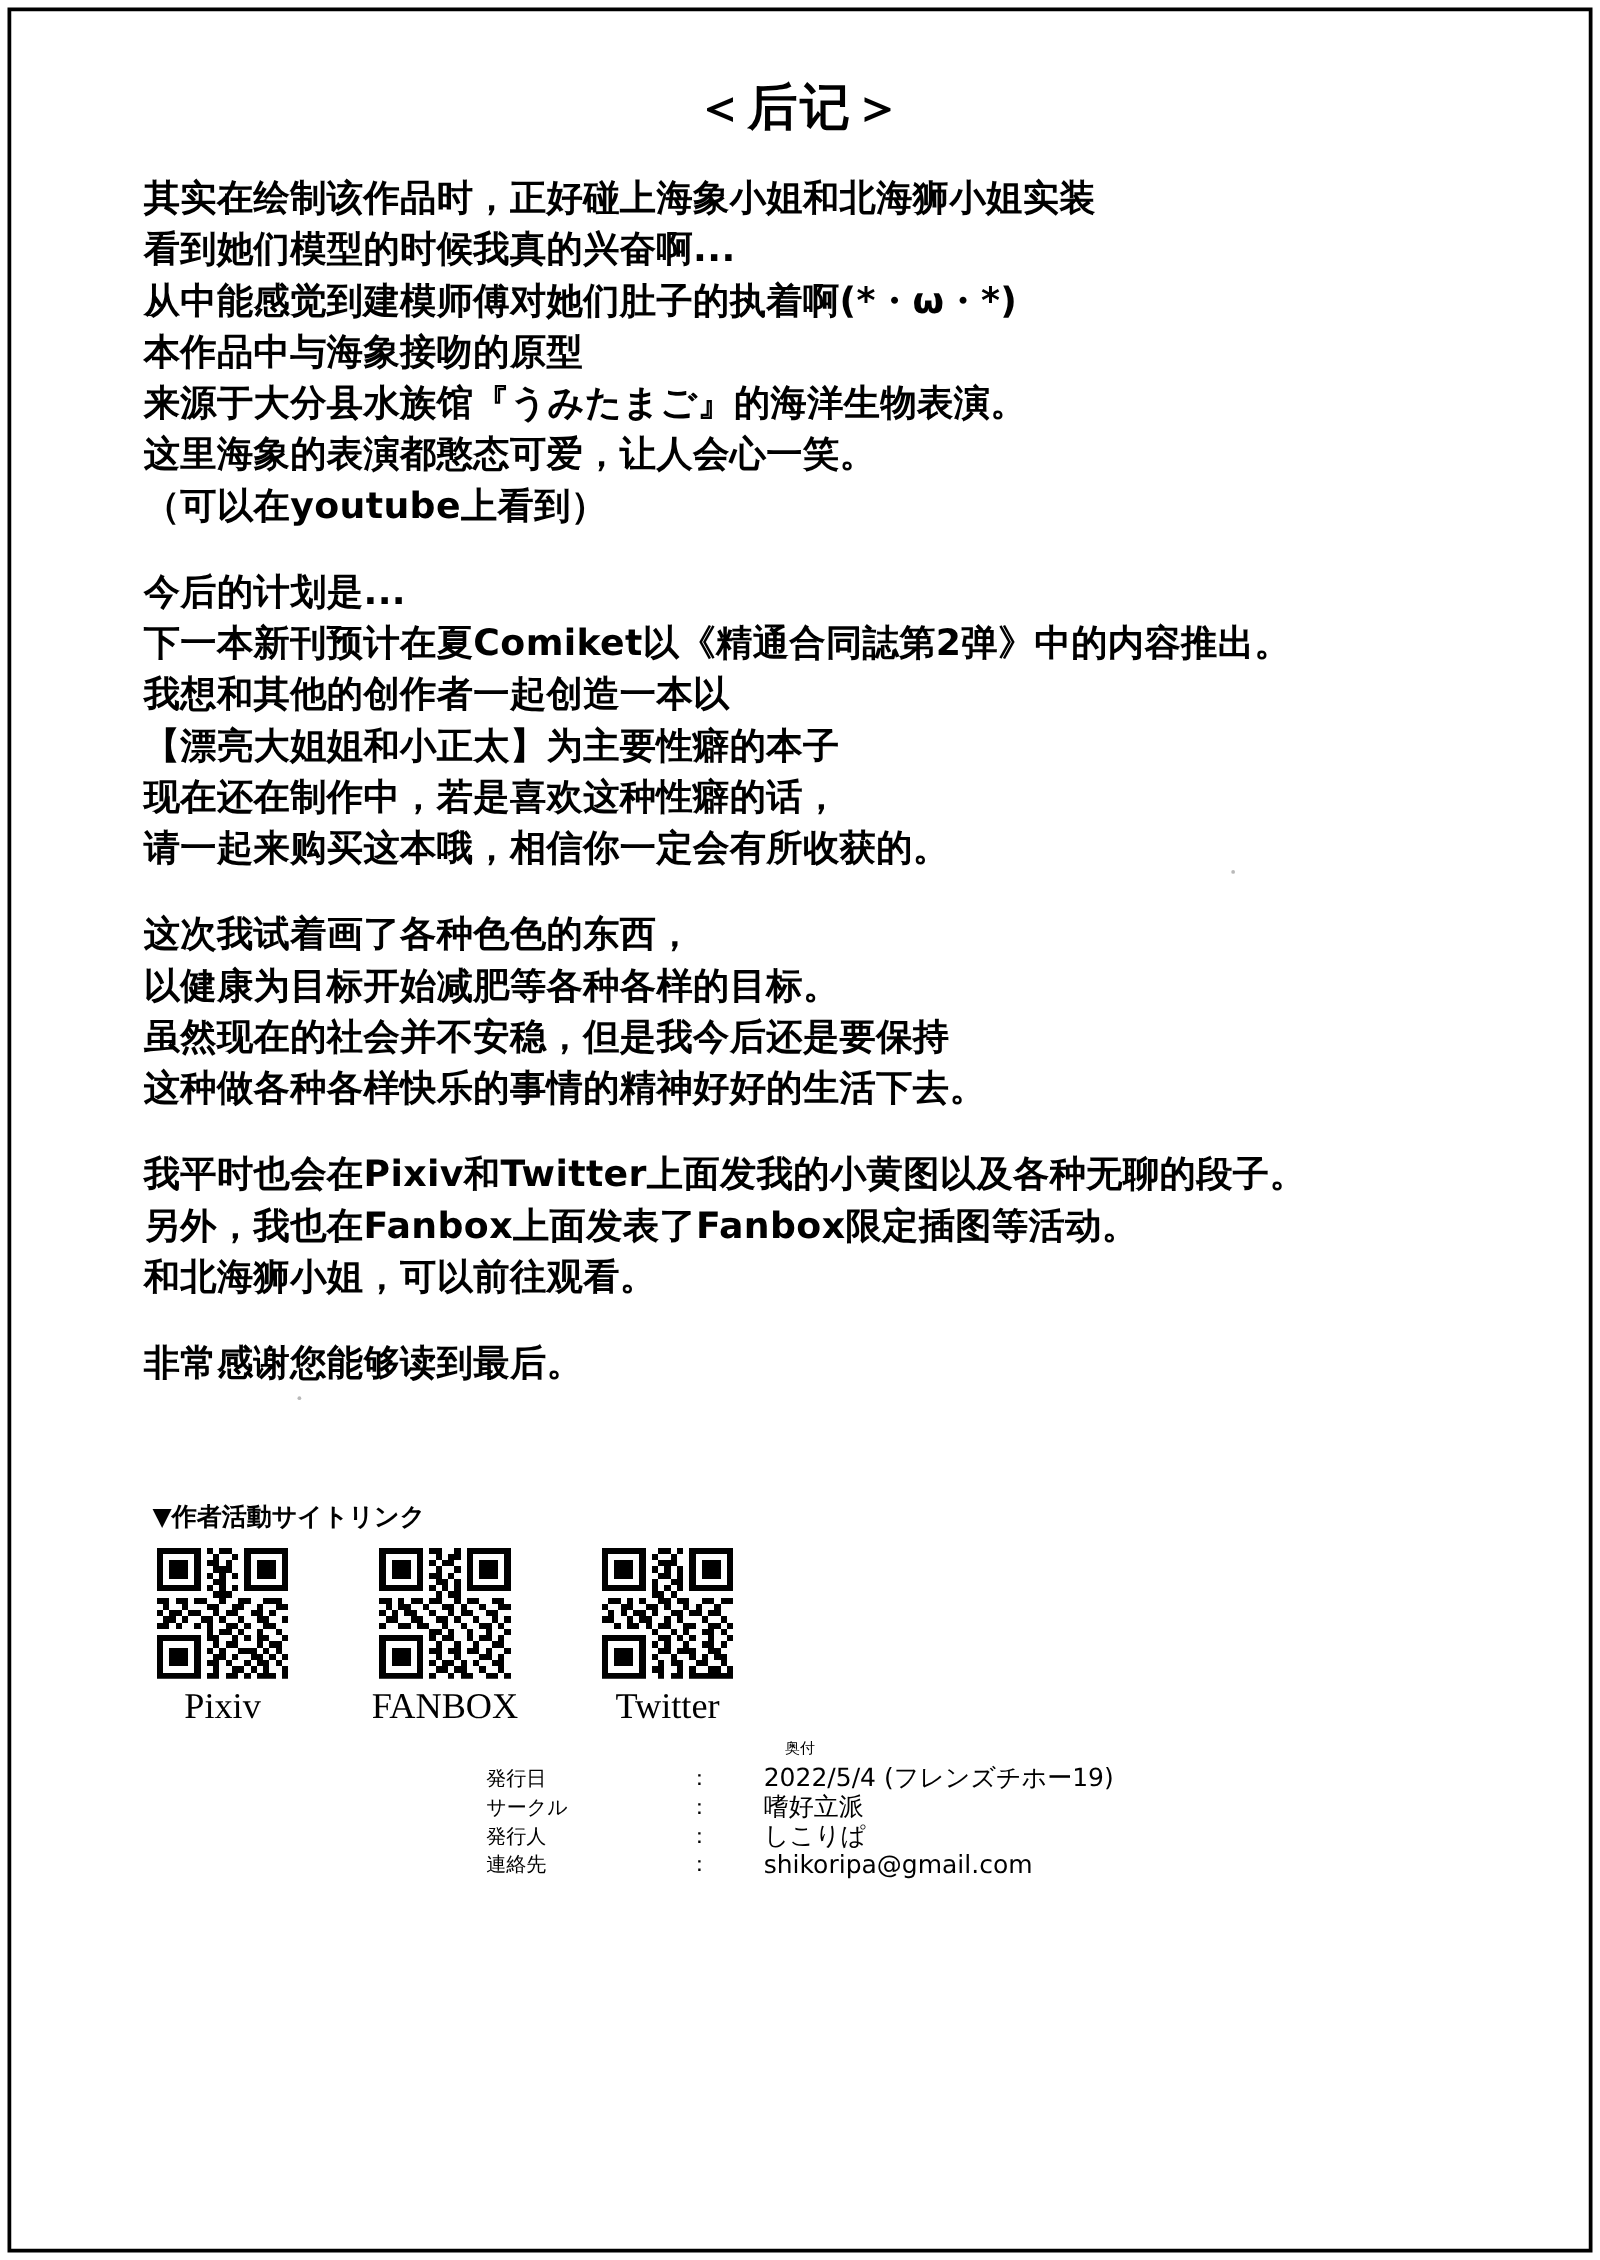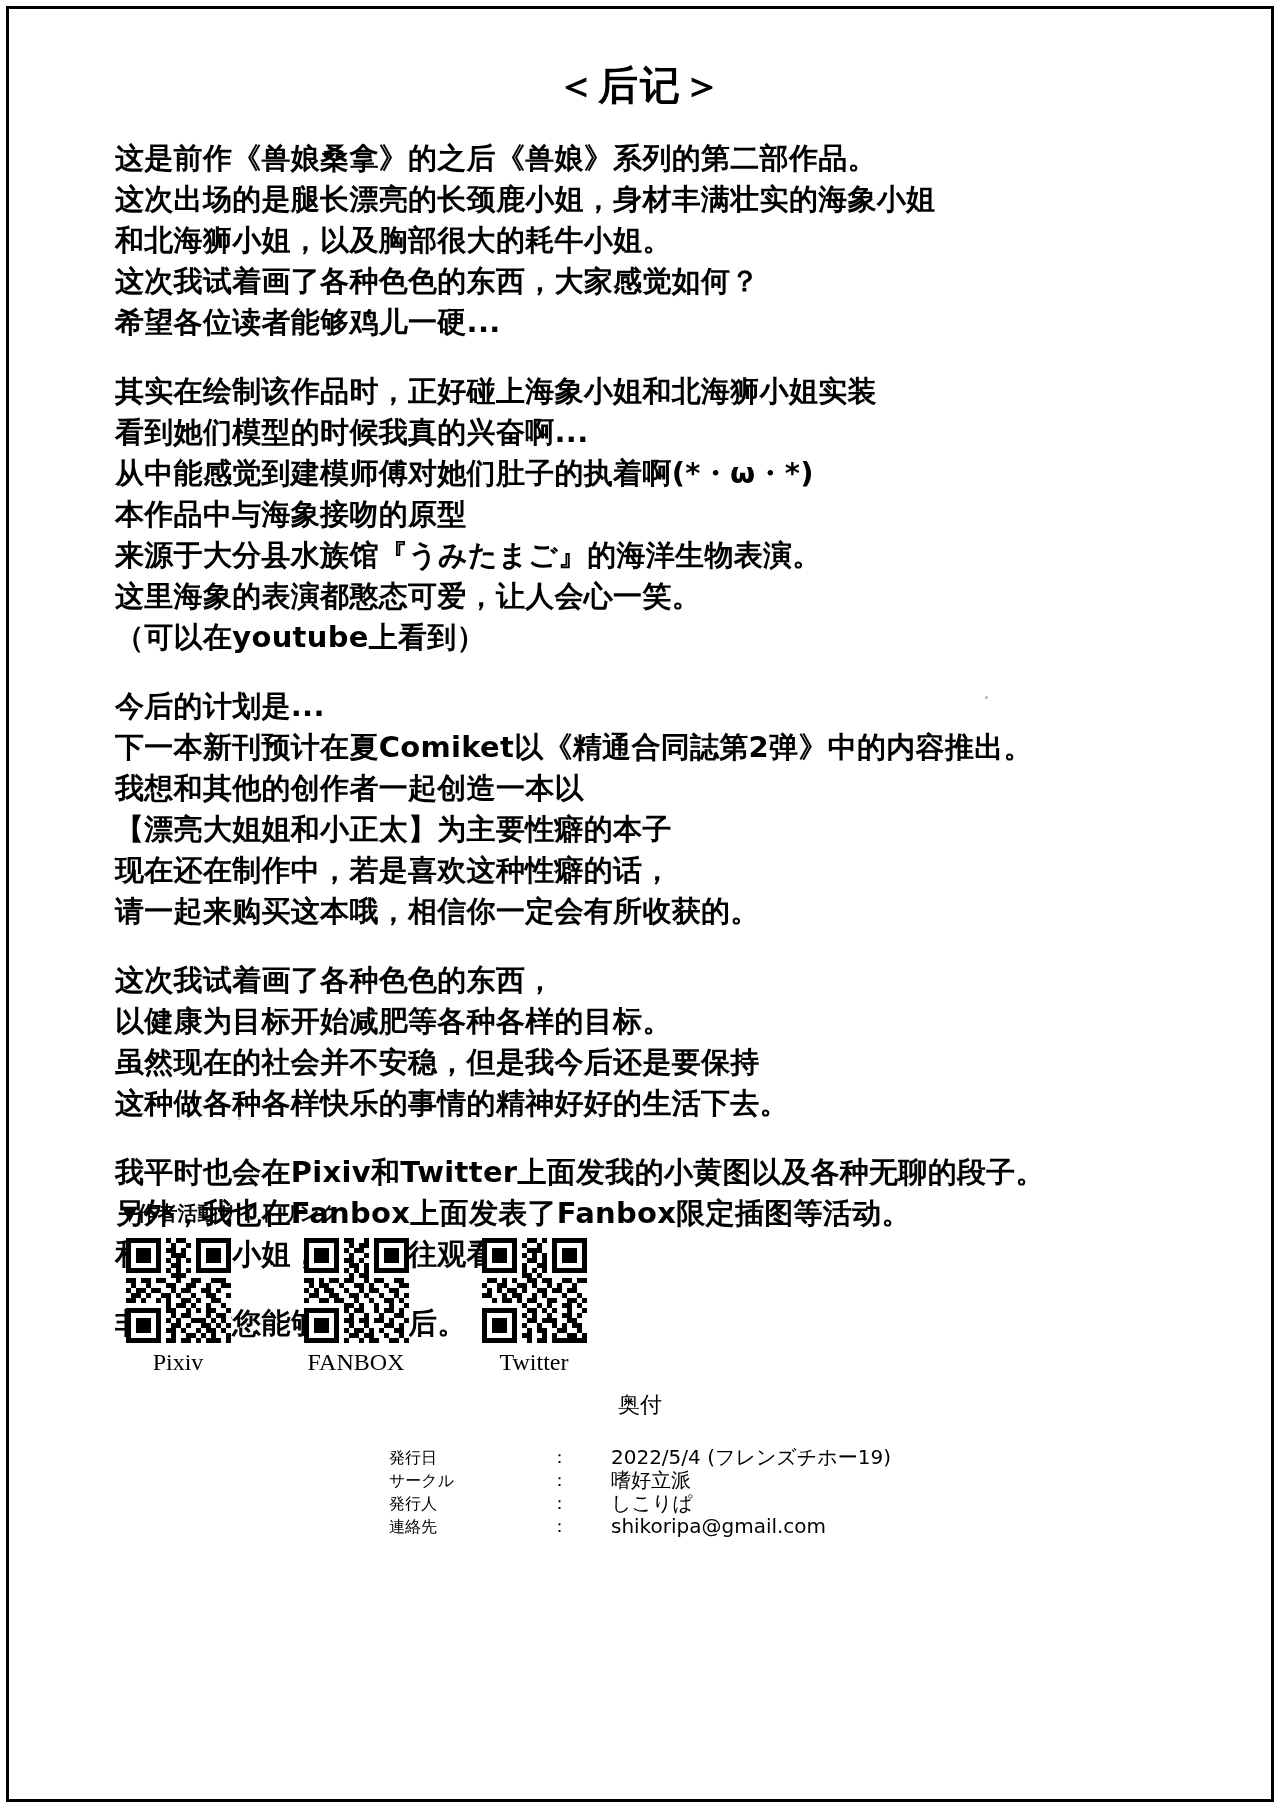--- a/index.html
+++ b/index.html
@@ -71,35 +71,35 @@
     width: 120px;
     text-align: center;
   }
   .qr-code {
     width: 120px;
     height: 105px;
     display: block;
   }
   .qr-label {
     margin-top: 6px;
-    font-size: 24px;
+    font-size: 29px;
     font-family: "Liberation Serif", serif;
     font-weight: 400;
   }
   .colophon {
     position: absolute;
     left: 0;
     top: 1390px;
     width: 100%;
     text-align: center;
     font-family: "Liberation Serif", serif;
   }
   .colophon-title {
-    font-size: 22px;
-    margin-bottom: 26px;
+    font-size: 12px;
+    margin-bottom: 4px;
   }
   .colophon-table {
     display: inline-block;
     text-align: left;
     font-size: 17px;
     line-height: 23px;
   }
   .colophon-row {
     display: flex;
     gap: 44px;
@@ -127,25 +127,20 @@
 </style>
 </head>
 <body>
 
 <div class="page">
   <div class="frame"></div>
 
   <div class="title">＜后记＞</div>
 
   <div class="body-text">
-    <p class="para">这是前作《兽娘桑拿》的之后《兽娘》系列的第二部作品。
-这次出场的是腿长漂亮的长颈鹿小姐，身材丰满壮实的海象小姐
-和北海狮小姐，以及胸部很大的耗牛小姐。
-这次我试着画了各种色色的东西，大家感觉如何？
-希望各位读者能够鸡儿一硬...</p>
     <p class="para">其实在绘制该作品时，正好碰上海象小姐和北海狮小姐实装
 看到她们模型的时候我真的兴奋啊...
 从中能感觉到建模师傅对她们肚子的执着啊(*・ω・*)
 本作品中与海象接吻的原型
 来源于大分县水族馆『うみたまご』的海洋生物表演。
 这里海象的表演都憨态可爱，让人会心一笑。
 （可以在youtube上看到）</p>
     <p class="para">今后的计划是...
 下一本新刊预计在夏Comiket以《精通合同誌第2弹》中的内容推出。
 我想和其他的创作者一起创造一本以

